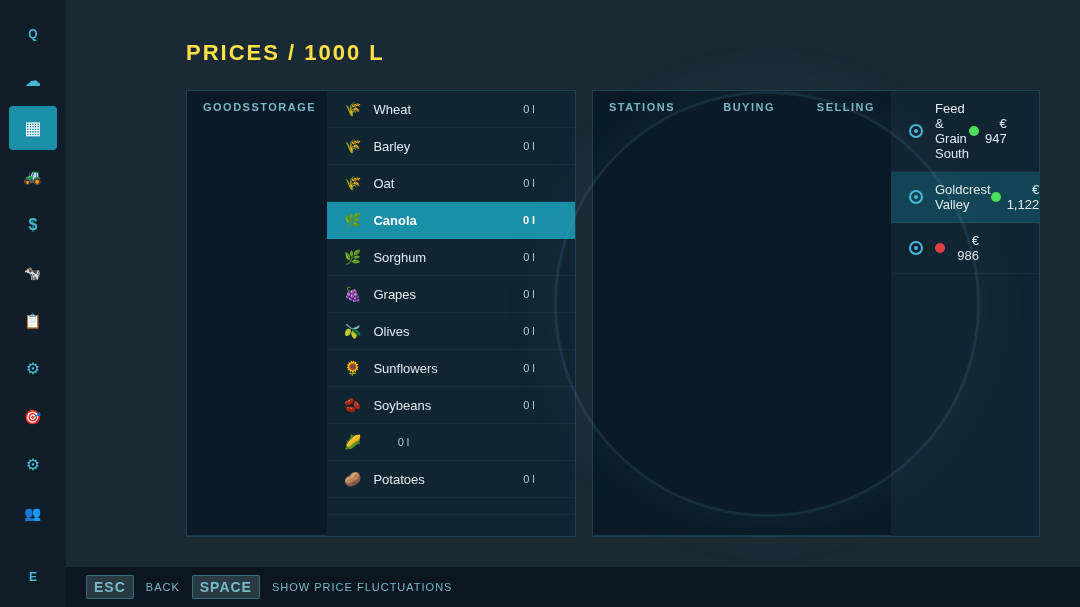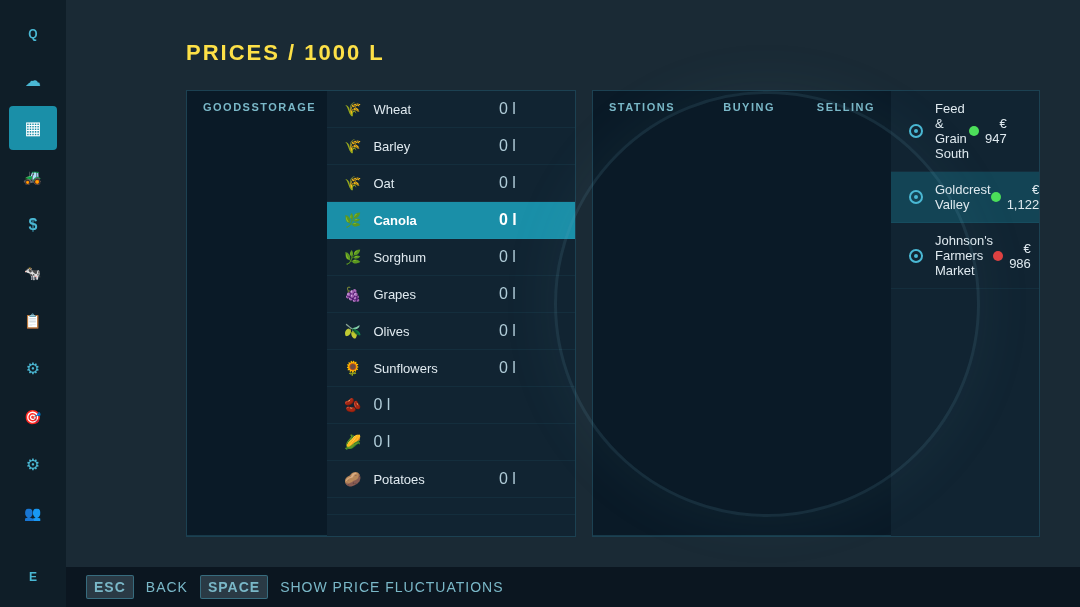--- a/index.html
+++ b/index.html
@@ -167,23 +167,23 @@
       font-weight: 500;
     }
 
     .goods-row.selected .goods-name {
       color: #ffffff;
       font-weight: 700;
     }
 
     .goods-storage {
       color: #b0ccd8;
-      font-size: 16px;
+      font-size: 11px;
       width: 60px;
-      text-align: left;
+      text-align: center;
     }
 
     .goods-row.selected .goods-storage {
       color: #ffffff;
       font-weight: 700;
     }
 
     
     .stations-panel {
       flex: 1;
@@ -331,21 +331,21 @@
       color: #7ab8c8;
       font-size: 14px;
       font-weight: 700;
       padding: 3px 7px;
       border-radius: 2px;
       letter-spacing: 1px;
     }
 
     .key-label {
       color: #7ab8c8;
-      font-size: 14px;
+      font-size: 11px;
       letter-spacing: 1px;
       text-transform: uppercase;
     }
 
     
     .icon-q::before { content: 'Q'; font-size: 12px; font-weight: 700; }
     .icon-weather::before { content: '☁'; font-size: 16px; }
     .icon-tractor::before { content: '🚜'; font-size: 15px; }
     .icon-money::before { content: '$'; font-size: 16px; font-weight: 700; }
     .icon-animal::before { content: '🐄'; font-size: 14px; }
@@ -458,20 +458,21 @@
             <span class="goods-name">Olives</span>
             <span class="goods-storage">0 l</span>
           </div>
           <div class="goods-row">
             <span class="goods-icon grain-sunflowers"></span>
             <span class="goods-name">Sunflowers</span>
             <span class="goods-storage">0 l</span>
           </div>
           <div class="goods-row">
             <span class="goods-icon grain-soybeans"></span>
+            <span class="goods-name">Soybeans</span>
             <span class="goods-storage">0 l</span>
           </div>
           <div class="goods-row">
             <span class="goods-icon grain-corn"></span>
             <span class="goods-storage">0 l</span>
           </div>
           <div class="goods-row">
             <span class="goods-icon grain-potatoes"></span>
             <span class="goods-name">Potatoes</span>
             <span class="goods-storage">0 l</span>
@@ -507,21 +508,20 @@
             <div class="station-buying">
               <span class="price-dot green"></span>
               <span class="price-value">€ 1,122</span>
             </div>
             <span class="station-selling"></span>
           </div>
           <div class="station-row">
             <span class="station-icon">
               <span class="station-icon-circle"></span>
             </span>
-            <span class="station-name">Johnson's Farmers Market</span>
             <div class="station-buying">
               <span class="price-dot red"></span>
               <span class="price-value">€ 986</span>
             </div>
             <span class="station-selling"></span>
           </div>
         </div>
     </div>
 
   </div>

